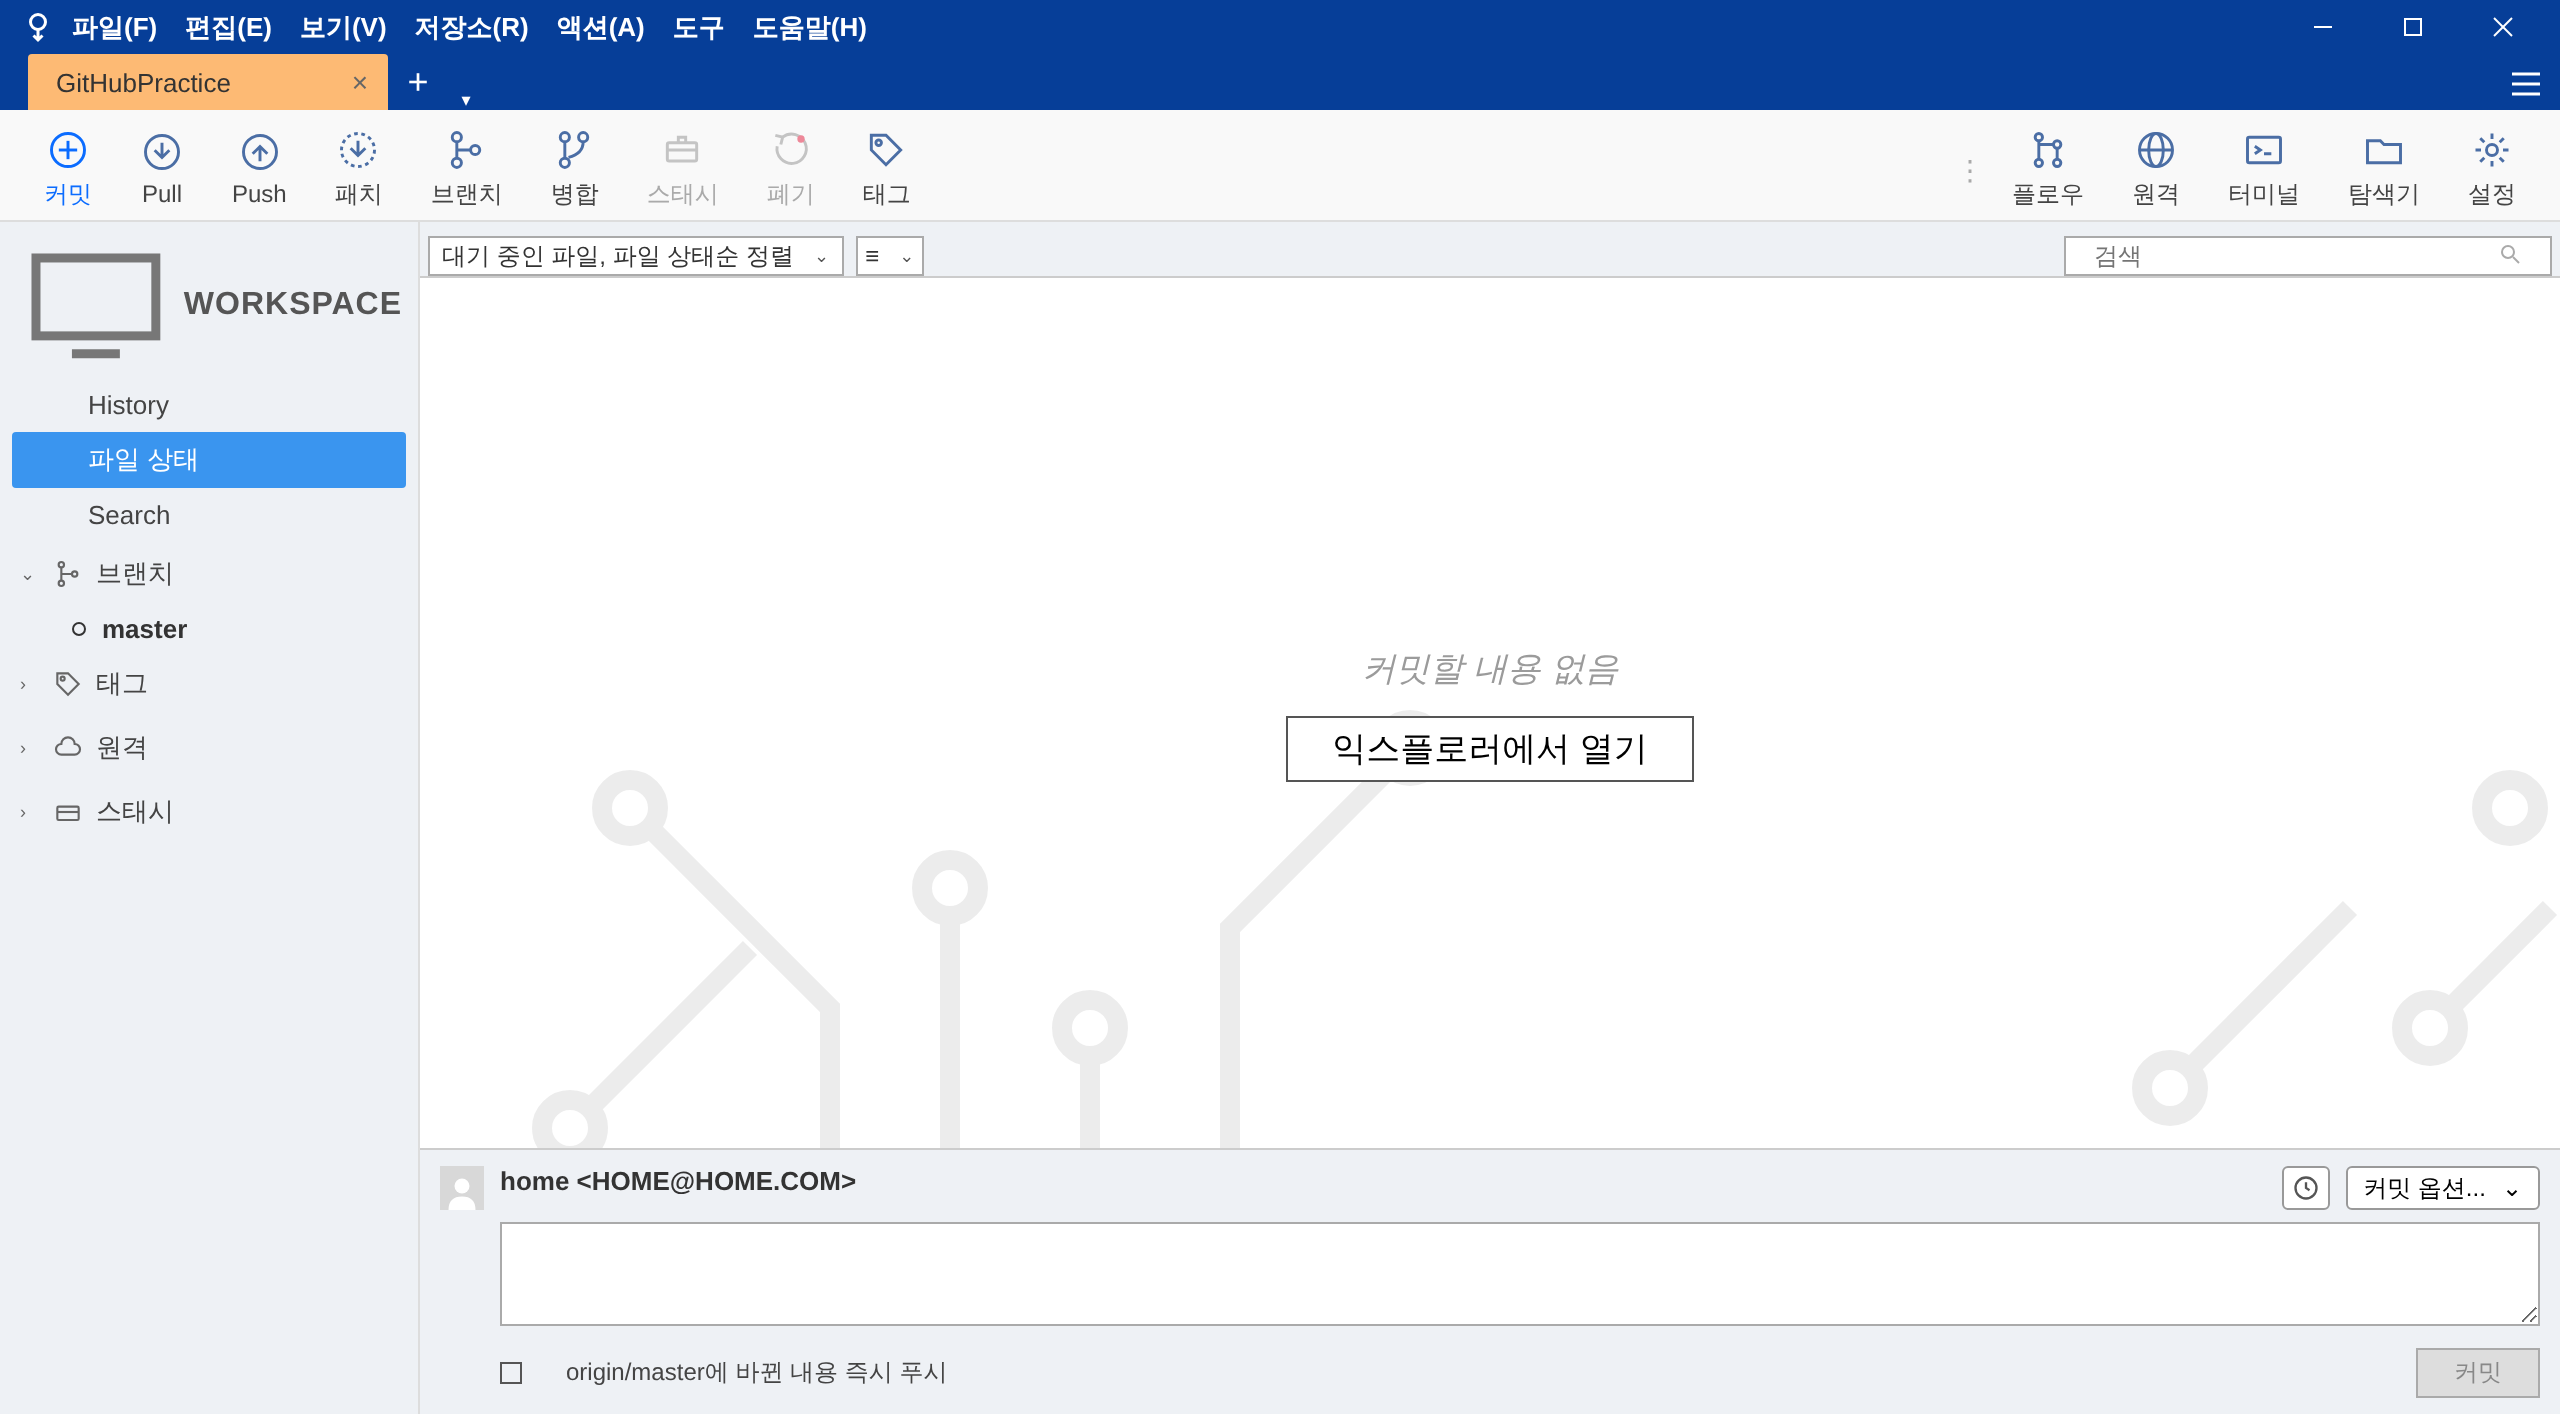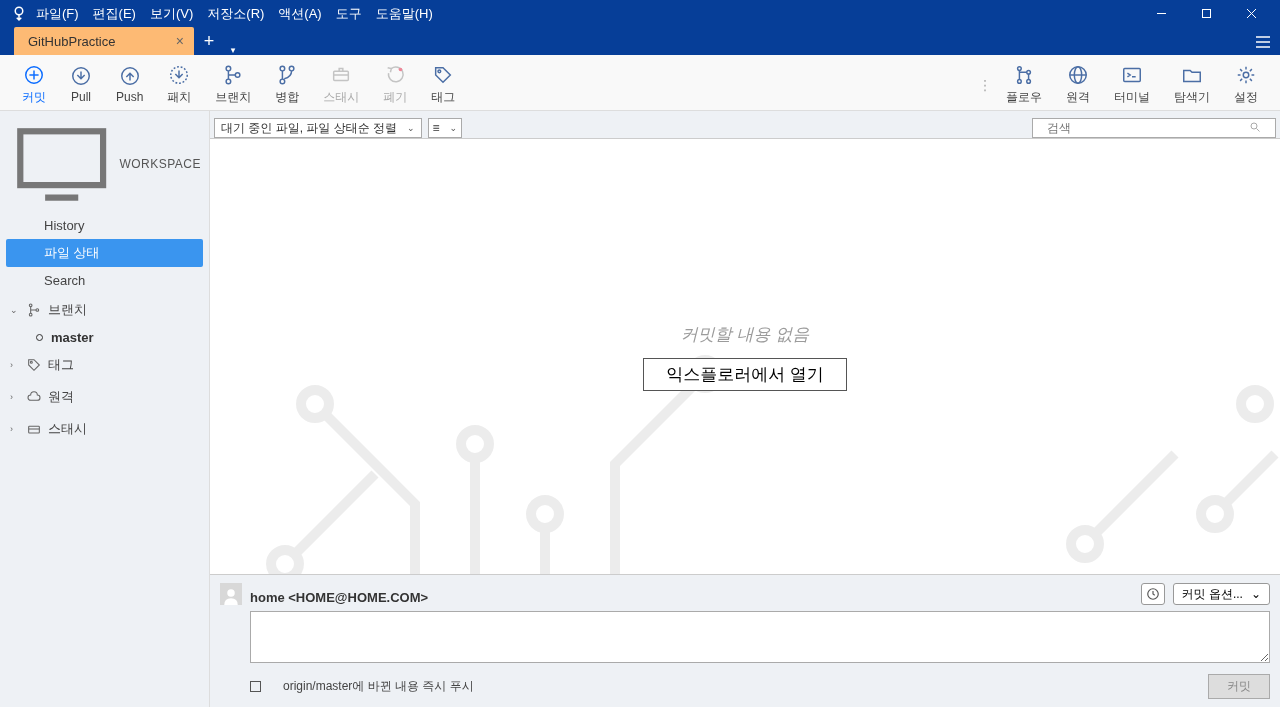--- a/index.html
+++ b/index.html
@@ -1,21 +1,21 @@
 <!DOCTYPE html>
 <html><head>
 <meta charset="utf-8">
 <style>
 * { margin: 0; padding: 0; box-sizing: border-box; font-family: "Malgun Gothic", "Segoe UI", sans-serif; }
 body { width: 1280px; height: 707px; overflow: hidden; background: #fff; font-size: 12px; }
 
 .menubar { background: #063e98; height: 27px; display: flex; align-items: center; padding: 0 6px; color: #fff; }
 .menubar .logo { width: 18px; height: 18px; margin: 0 8px 0 4px; display:flex; align-items:center; justify-content:center;}
 .menubar .menu-items { display: flex; gap: 14px; font-size: 13px; }
-.menubar .menu-items span { cursor: default; }
+.menubar .menu-items span { cursor: default; font-weight: bold; }
 .menubar .win-controls { margin-left: auto; display: flex; gap: 0; }
 .menubar .win-controls div { width: 45px; height: 27px; display: flex; align-items: center; justify-content: center; }
 .menubar-right-icon { width: 34px; height:27px; display:flex;align-items:center;justify-content:center;}
 
 .tabbar { background: #063e98; height: 28px; display: flex; align-items: flex-end; }
 .tab { background: #fdba74; height: 28px; display: flex; align-items: center; padding: 0 10px 0 14px; font-size: 13px; color: #333; border-top-left-radius: 2px; border-top-right-radius: 2px; margin-left: 14px; min-width: 180px; justify-content: space-between;}
 .tab .close { color: #666; font-size: 14px; margin-left: 20px;}
 .newtab { width: 30px; height: 28px; display: flex; align-items: center; justify-content: center; color: #fff; font-size: 18px;}
 .newtab-dd { width: 18px; display:flex;align-items:center;justify-content:center;color:#fff;font-size:9px;}
 
@@ -23,21 +23,21 @@
 .tool-btn { display: flex; flex-direction: column; align-items: center; justify-content: center; padding: 0 12px; color: #444; font-size: 12px; gap: 3px; cursor: default;}
 .tool-btn.primary { color: #0b6cff; }
 .tool-btn.dim { color: #aaa; }
 .tool-btn svg { width: 22px; height: 22px; }
 .toolbar-spacer { flex: 1; }
 .toolbar .sep-dot { color:#aaa; align-self:center; font-size:14px; padding-right:2px;}
 
 .body { display: flex; height: calc(707px - 27px - 28px - 56px); }
 
 .sidebar { width: 210px; background: #eef1f5; border-right: 1px solid #ddd; overflow: hidden; }
-.ws-header{ letter-spacing:0.5px; font-size:12px; color:#555; padding:12px 8px 6px 12px; display:flex; align-items:center; gap:8px;}
+.ws-header{ letter-spacing:0.5px; font-size:16px; color:#555; padding:12px 8px 6px 12px; display:flex; align-items:center; gap:8px;font-weight:bold;}
 .side-item { padding: 5px 8px 5px 38px; color: #444; font-size: 13px; margin: 1px 6px; }
 .side-item.active { background: #3a95ef; color: #fff; border-radius: 2px; padding-left:38px;}
 .side-group { display: flex; align-items: center; padding: 7px 8px 7px 10px; color: #444; font-size: 13px; gap: 6px; }
 .side-group .chev { font-size: 9px; color:#666; width:10px;}
 .side-group svg{width:16px;height:16px;}
 .side-sub { padding: 4px 0 4px 36px; font-size:13px; color:#333; font-weight:bold; display:flex; align-items:center; gap:8px;}
 .side-sub .dot{width:7px;height:7px;border:1.5px solid #333;border-radius:50%;}
 
 .main { flex: 1; display: flex; flex-direction: column; background: #fff; }
 .filterbar { background: #eef1f5; height: 28px; border-bottom: 1px solid #ccc; display: flex; align-items: flex-end; padding: 0 4px; gap: 6px; }
@@ -49,21 +49,21 @@
 .searchbox input{border:none;outline:none;flex:1;font-size:12px;color:#888;}
 .searchbox .mag{color:#aaa;font-size:12px;}
 
 .stage { flex: 1; position: relative; display: flex; flex-direction: column; align-items: center; justify-content: center; gap: 12px; overflow:hidden; border-bottom:1px solid #ccc;}
 .stage .empty-text { color: #9b9b9b; font-size: 17px; font-style: italic; }
 .stage .open-btn { border: 1px solid #555; background: #fff; padding: 4px 22px; font-size: 17px; }
 .stage svg.bg { position: absolute; bottom: -20px; left: 0; width: 100%; height: 280px; z-index: 0; opacity:0.6;}
 .stage > *:not(.bg){z-index:1;}
 
 .commit-panel { background: #eef1f5; padding: 8px 10px 8px 10px; }
-.commit-header { display: flex; align-items: flex-end; gap: 8px; margin-bottom: 6px;}
+.commit-header { display: flex; align-items: flex-start; gap: 8px; margin-bottom: 6px;}
 .avatar { width: 22px; height: 22px; background: #d8d8d8; display:flex;align-items:flex-end;justify-content:center;overflow:hidden;}
 .avatar svg{width:18px;height:18px;fill:#fff;}
 .author { font-size: 13px; font-weight: bold; color: #333;}
 .commit-header .spacer{flex:1;}
 .hist-btn{width:24px;height:22px;border:1px solid #999;background:#fff;border-radius:3px;display:flex;align-items:center;justify-content:center;}
 .opt-dd{height:22px;border:1px solid #999;background:#fff;border-radius:3px;padding:0 8px;display:flex;align-items:center;font-size:12px;gap:8px;}
 .commit-msg{width:calc(100% - 30px);margin-left:30px;height:52px;border:1px solid #aaa;background:#fff;}
 .commit-footer{display:flex;align-items:center;margin-top:8px;margin-left:30px;gap:22px;}
 .commit-footer .cb{width:11px;height:11px;border:1px solid #555;}
 .commit-footer .lbl{font-size:12px;color:#444;}

